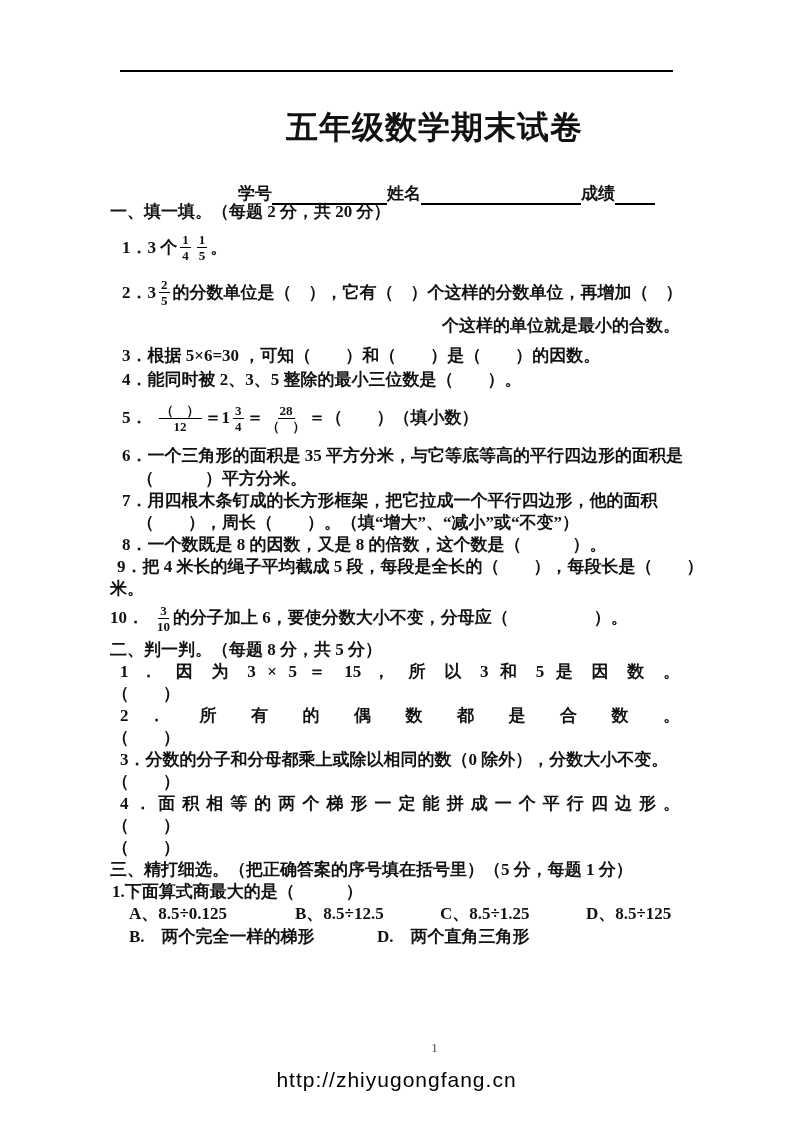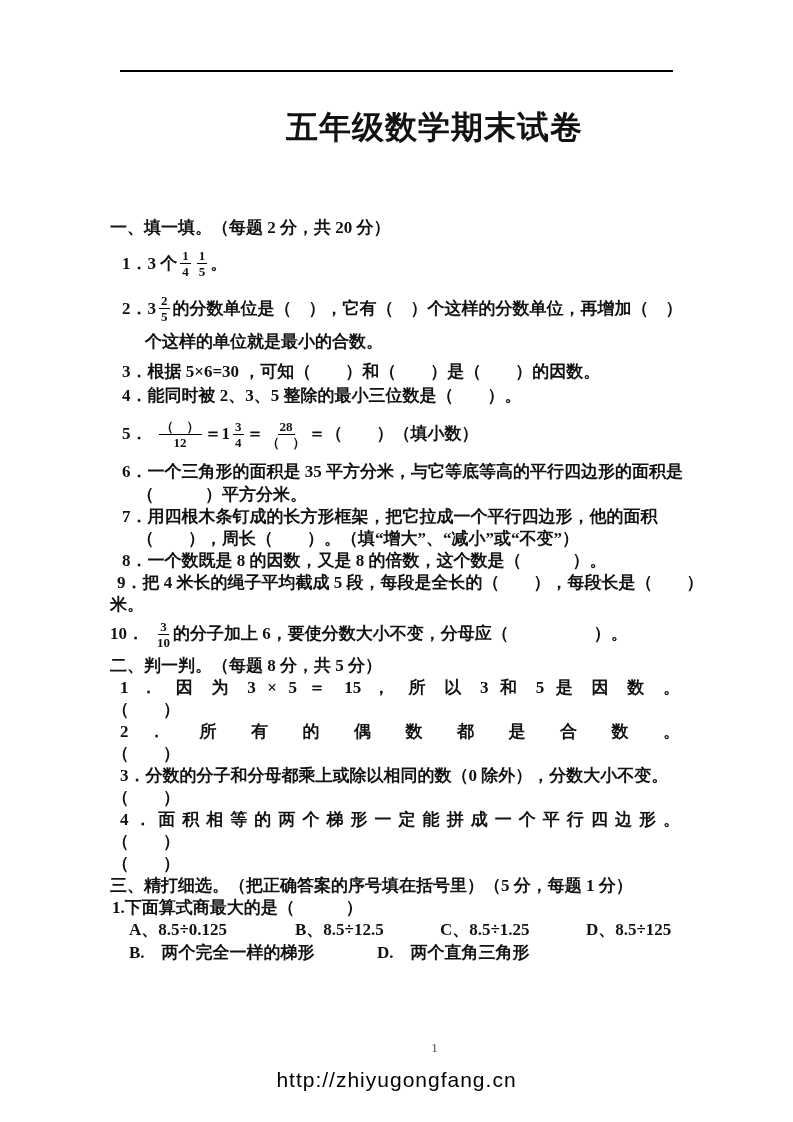--- a/index.html
+++ b/index.html
@@ -9,25 +9,25 @@
   }
   .top-rule{position:absolute;top:70px;left:120px;width:553px;height:2px;background:#000;}
   .title{
     position:absolute;top:106px;left:0;width:793px;margin:0;text-align:center;
     font-size:32px;font-weight:bold;letter-spacing:1px;transform:translateX(38px);
   }
   .info-row{position:absolute;top:183px;left:238px;font-size:17px;white-space:nowrap;}
   .info-row .lbl{display:inline-block;vertical-align:bottom;line-height:22px;}
   .uline{display:inline-block;vertical-align:bottom;height:20px;border-bottom:2px solid #000;}
   .u1{width:115px;} .u2{width:160px;} .u3{width:40px;}
-  .content{position:absolute;top:217px;left:110px;width:570px;font-size:17px;line-height:22px;}
+  .content{position:absolute;top:201px;left:110px;width:570px;font-size:17px;line-height:22px;}
   .line{white-space:nowrap;}
   .sec-heading{height:24px;}
   .ind1{padding-left:12px;}
-  .ind2{padding-left:35px;}
+  .ind2{padding-left:35px;text-align:right;}
   .ind3{padding-left:27px;}
   .fline{display:flex;align-items:center;white-space:nowrap;}
   .frac{display:inline-flex;flex-direction:column;align-items:center;
         font-size:13px;line-height:15px;margin:0 3px;}
   .frac .fn{border-bottom:1.5px solid #000;padding:0 2px;}
   .justify{text-align:justify;text-align-last:justify;text-justify:inter-word;white-space:normal;
            padding-left:10px;}
   .blankrow{padding-left:2px;}
   .opts1{display:flex;padding-left:19px;white-space:nowrap;height:22px;}
   .opts1 span:nth-child(1){width:166px;}
@@ -43,20 +43,23 @@
 </style>
 </head>
 <body>
 
 <div class="page">
 
   <div class="top-rule"></div>
 
   <h1 class="title">五年级数学期末试卷</h1>
 
+  <div class="info-row">
+    <span class="lbl">学号</span><span class="uline u1"></span><span class="lbl">姓名</span><span class="uline u2"></span><span class="lbl">成绩</span><span class="uline u3"></span>
+  </div>
 
   <div class="content">
 
     <div class="line sec-heading">一、填一填。（每题 2 分，共 20 分）</div>
 
     <div class="fline ind1" style="height:45px">
       <span>1．</span>
       <span>3 个</span>
       <span class="frac">
         <span class="fn">1</span>

